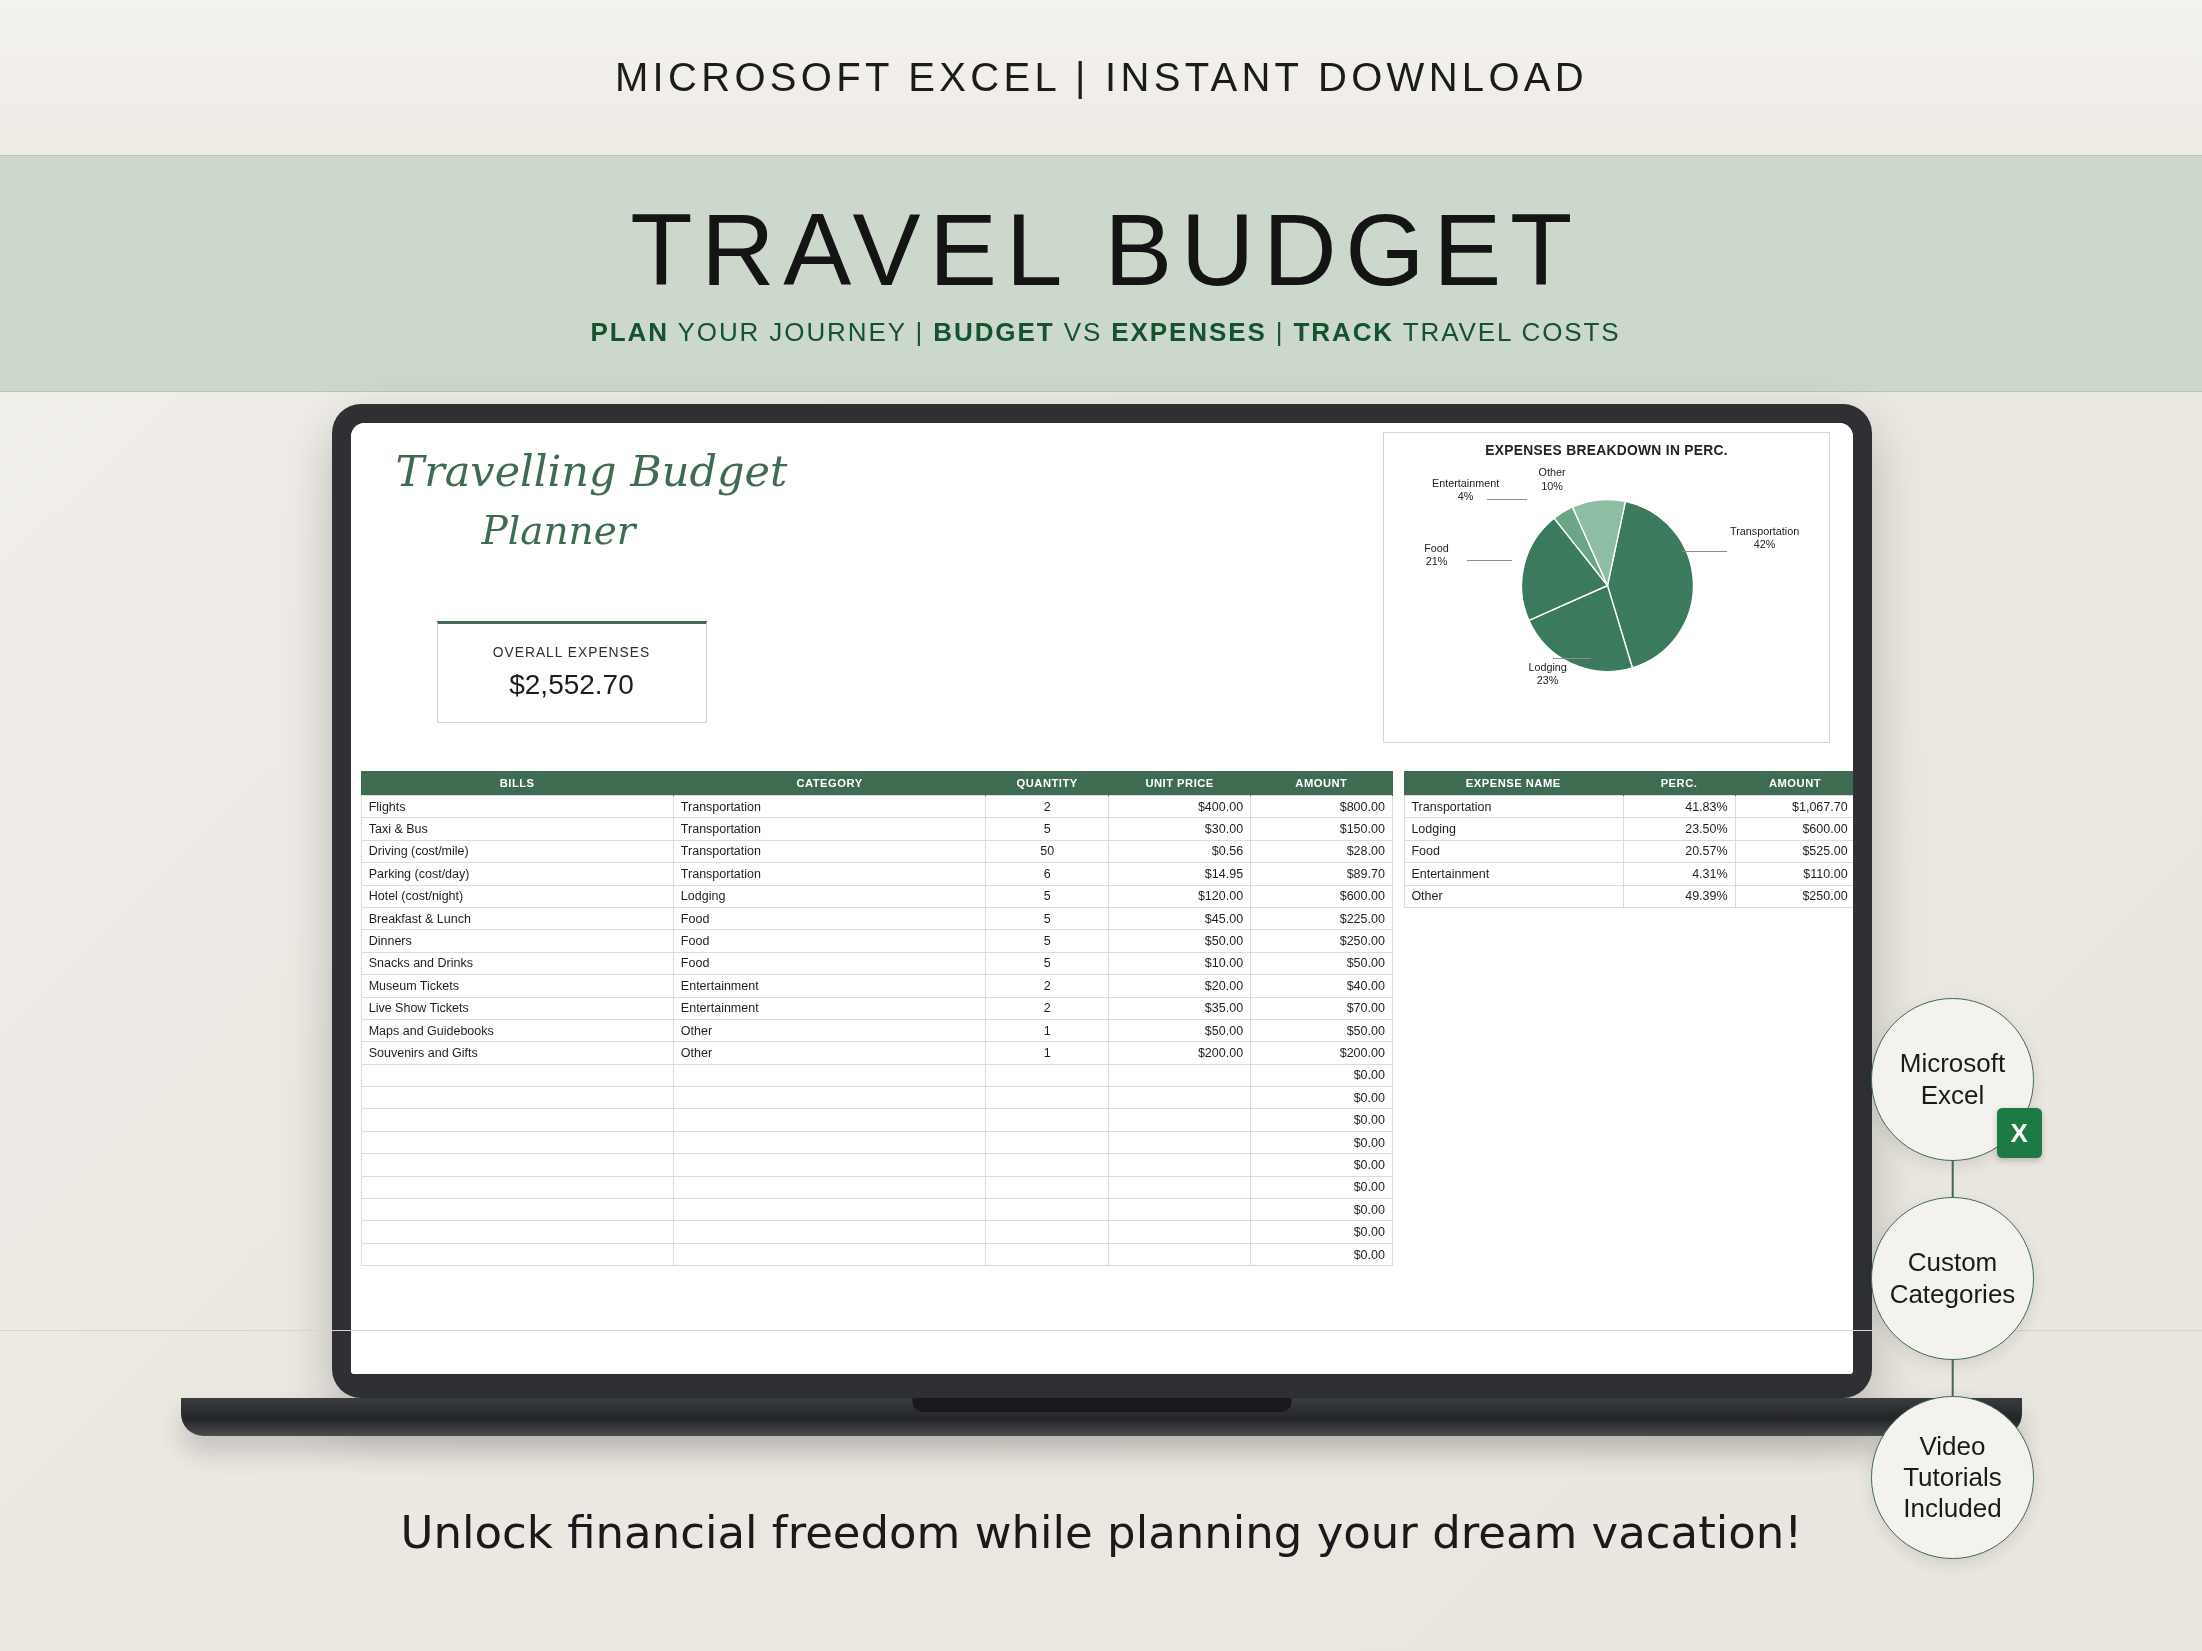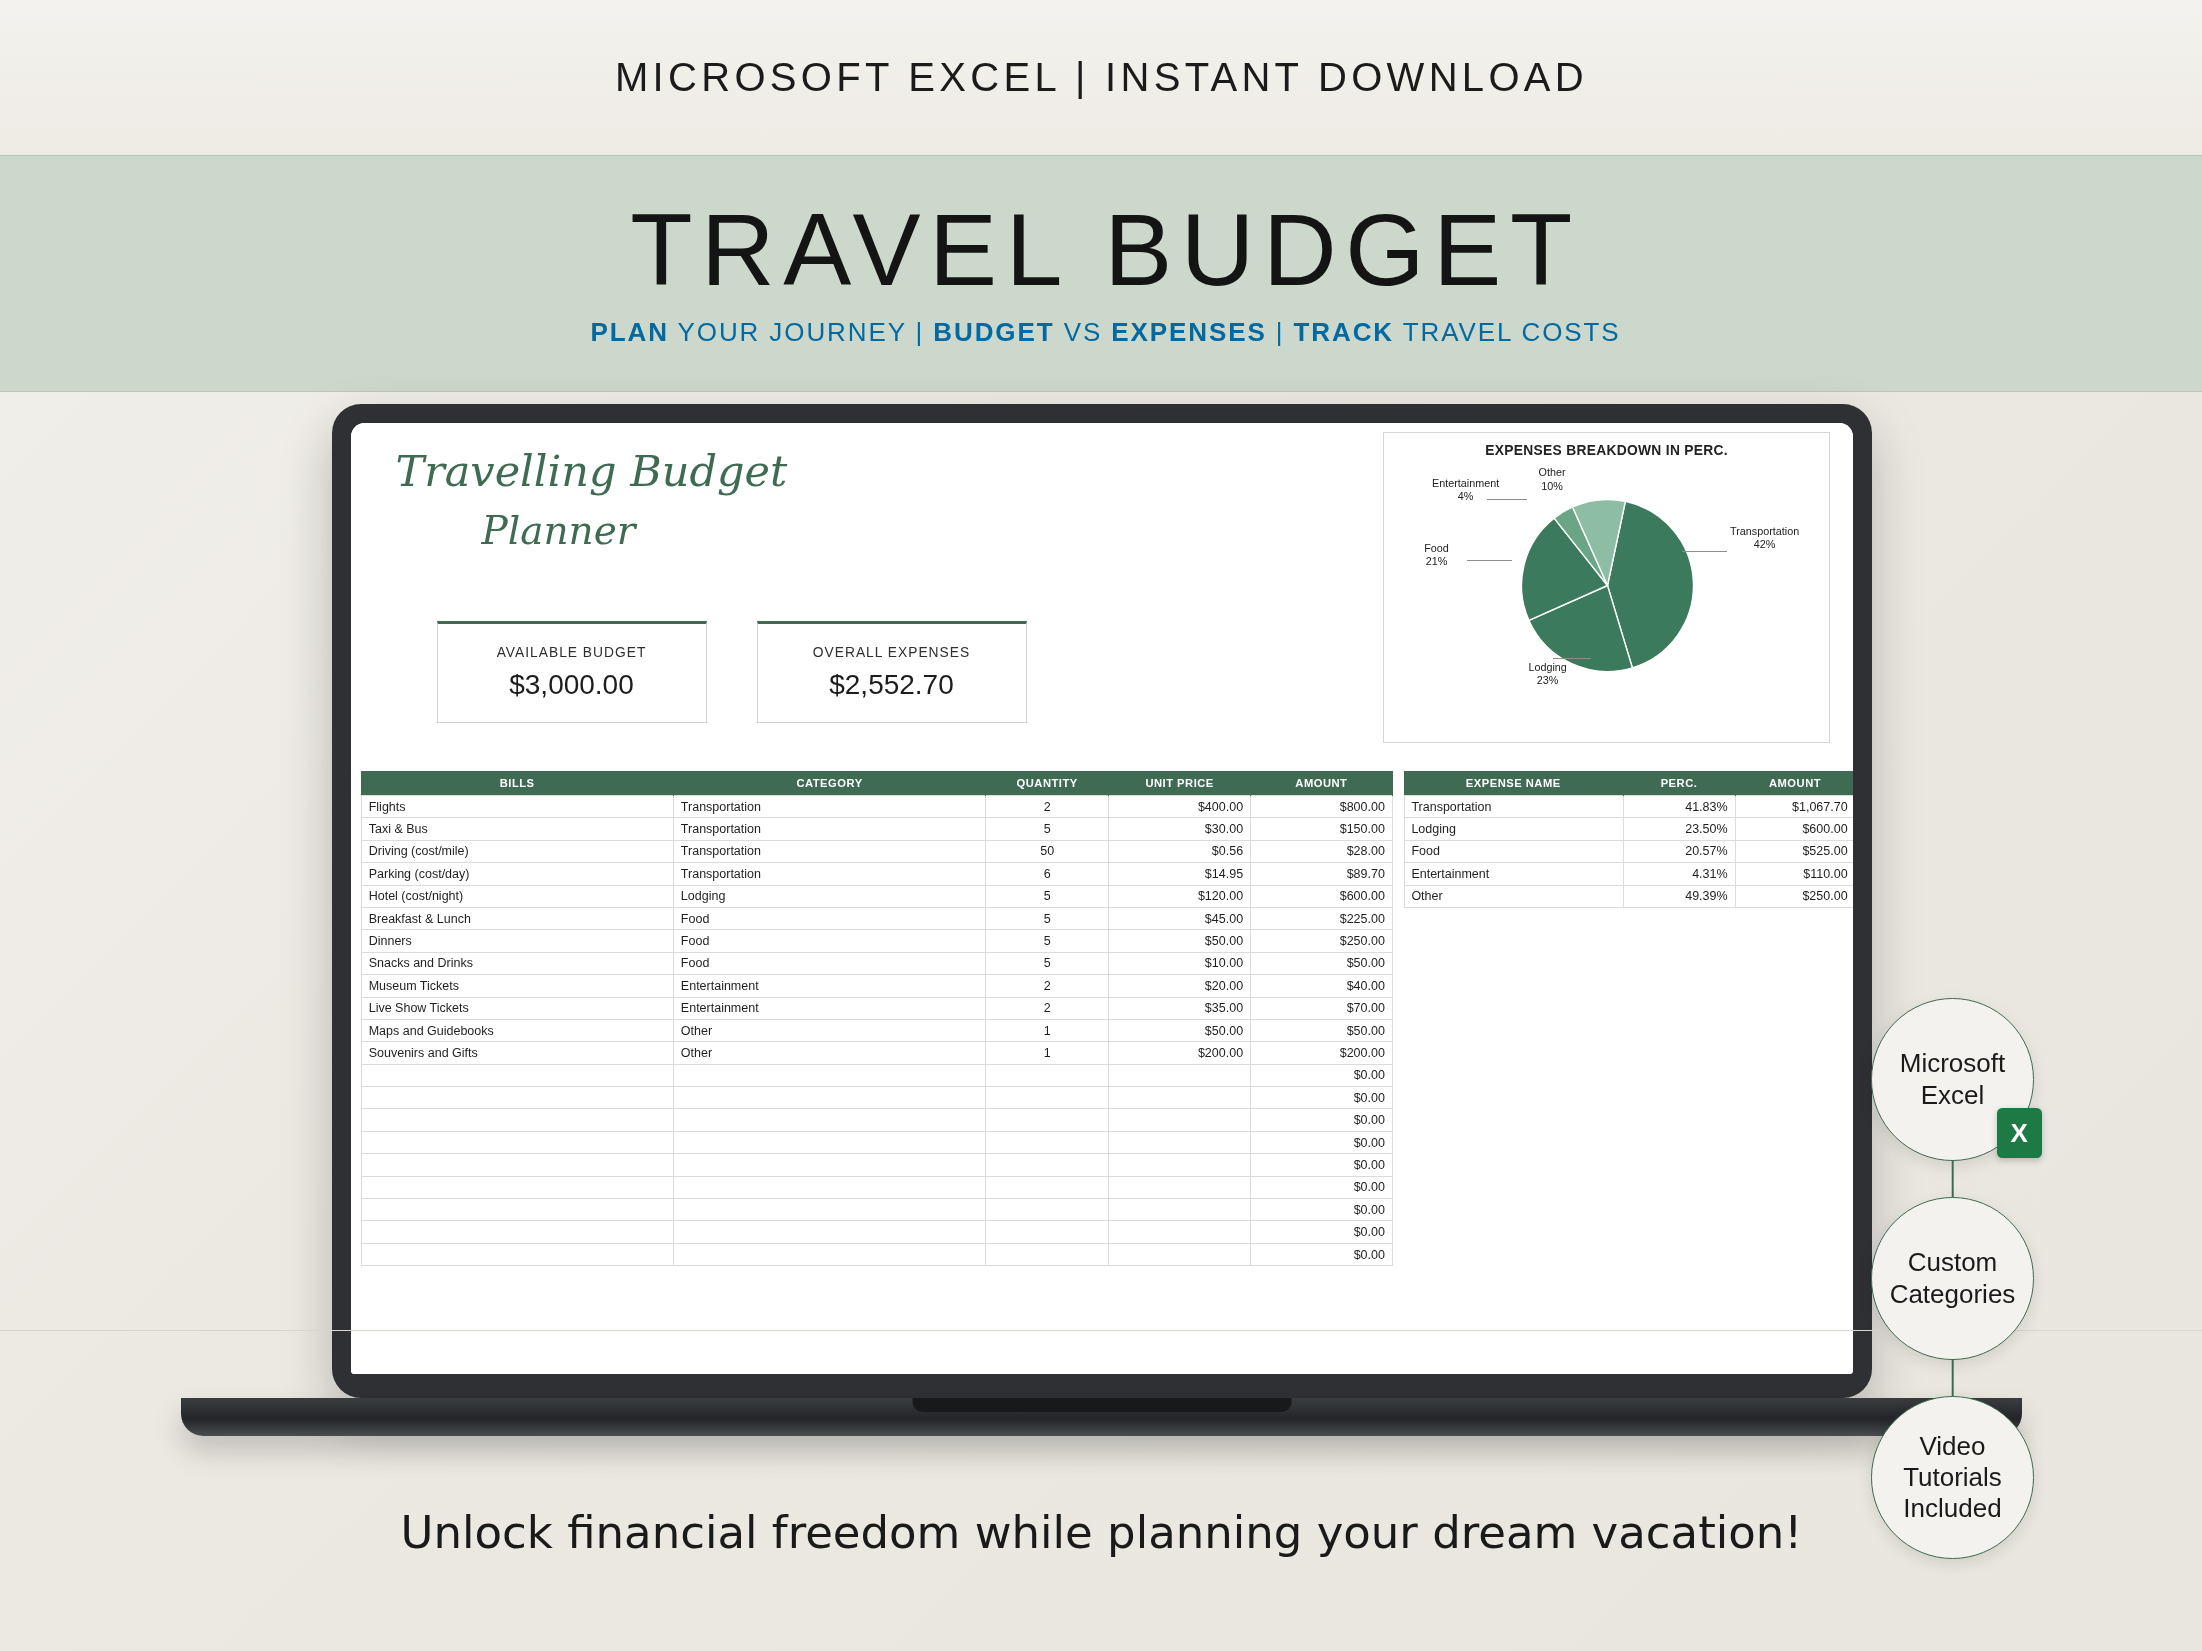--- a/index.html
+++ b/index.html
@@ -41,21 +41,21 @@
   .green-band h1 {
     font-size: 102px;
     letter-spacing: 8.6px;
     font-weight: 400;
     color: #141414;
     line-height: 1;
   }
   .green-band .sub {
     font-size: 26px;
     letter-spacing: 1.9px;
-    color: #0369a1;
+    color: #14532d;
     text-align: right;
   }
   .green-band .sub b { font-weight: 700; }
 
   
   .laptop-wrap {
     position: absolute;
     left: 0; right: 0;
     top: 404px;
     display: flex;
@@ -267,24 +267,20 @@
   <div class="laptop-body">
     <div class="screen">
       <div class="sheet">
 
         <div class="sheet-title">
           <span class="l1">Travelling Budget</span>
           <span class="l2">Planner</span>
         </div>
 
         <div class="kpis">
-          <div class="kpi">
-            <div class="lbl">AVAILABLE BUDGET</div>
-            <div class="val">$3,000.00</div>
-          </div>
           <div class="kpi">
             <div class="lbl">OVERALL EXPENSES</div>
             <div class="val">$2,552.70</div>
           </div>
         </div>
 
         <div class="chart-box">
           <div class="chart-title">EXPENSES BREAKDOWN IN PERC.</div>
           <div class="pie-holder">
             <svg width="447" height="255" viewBox="0 0 520 296">

